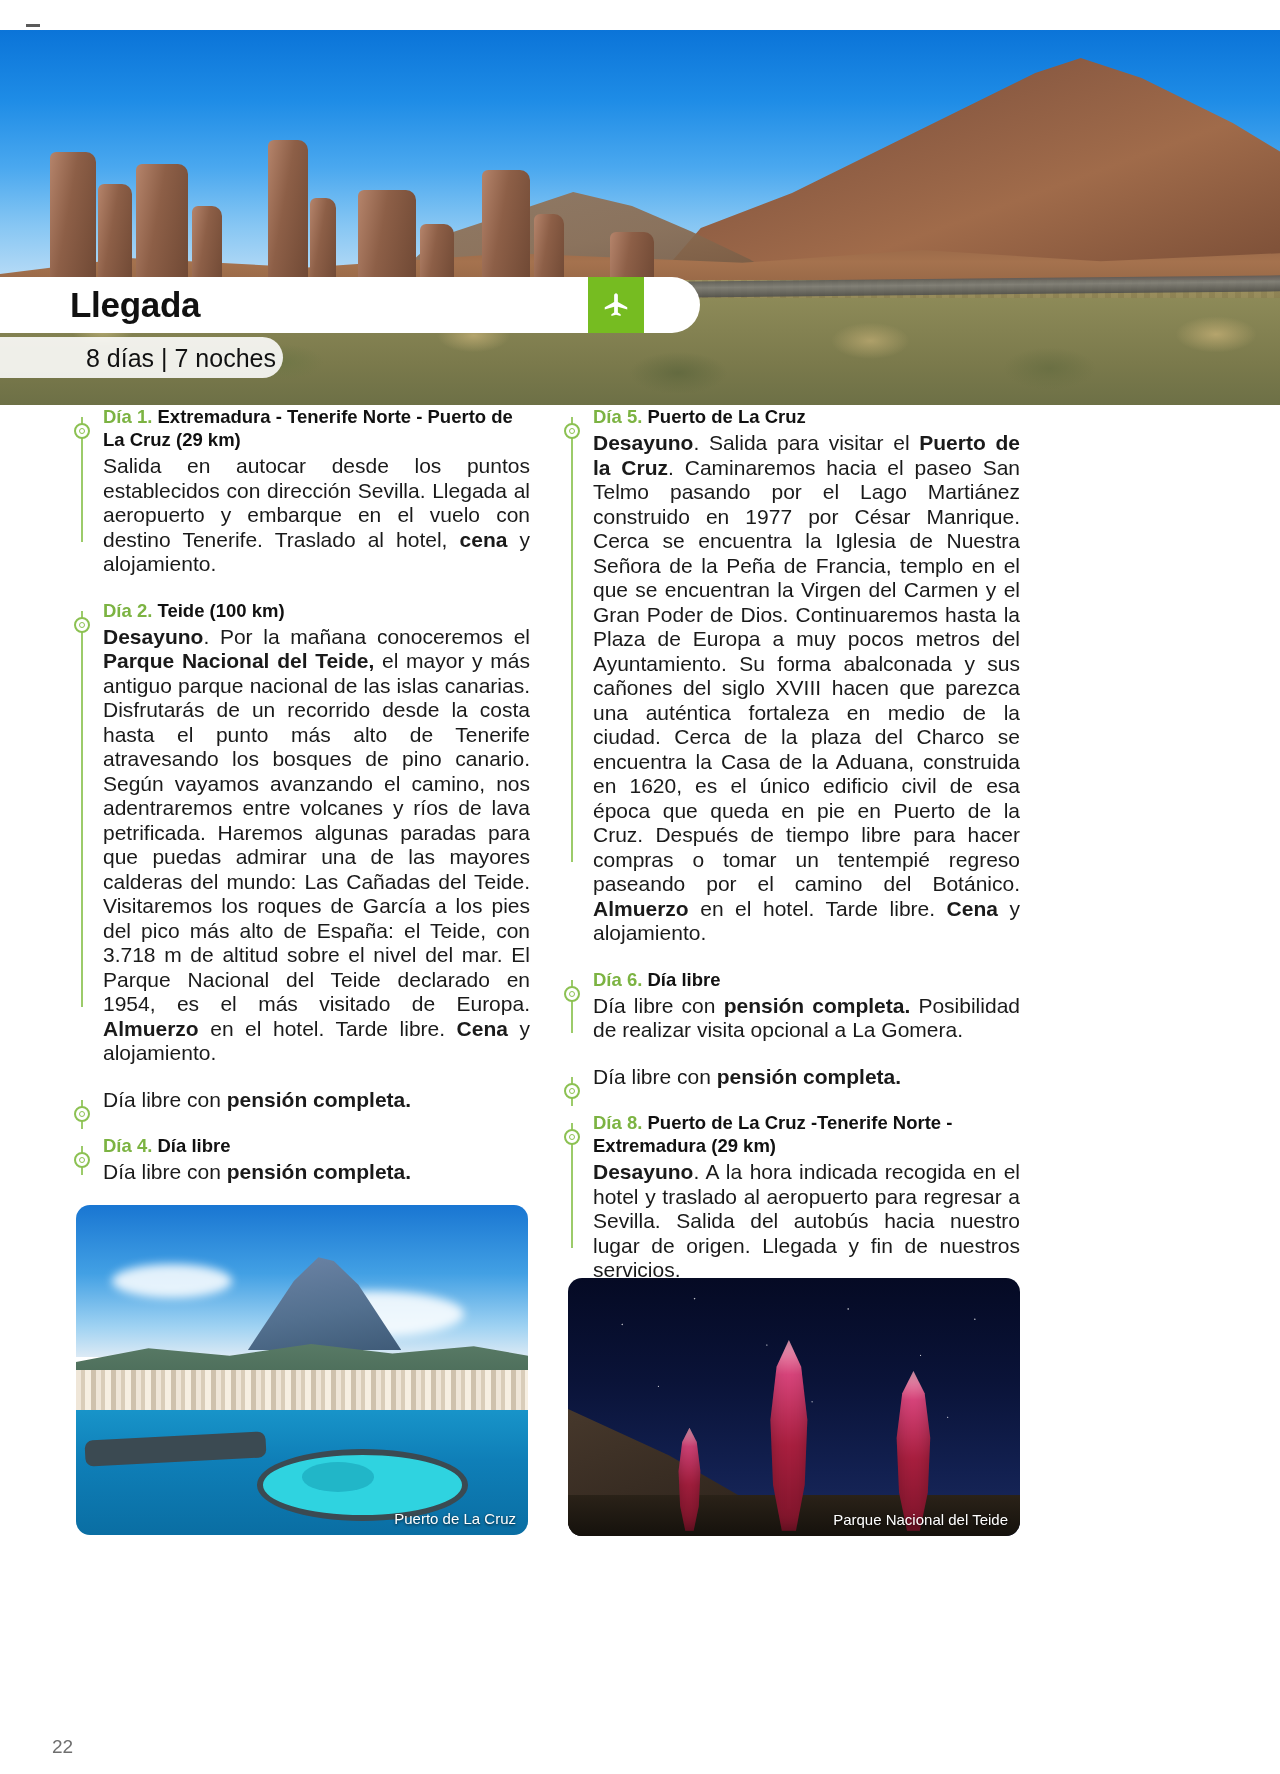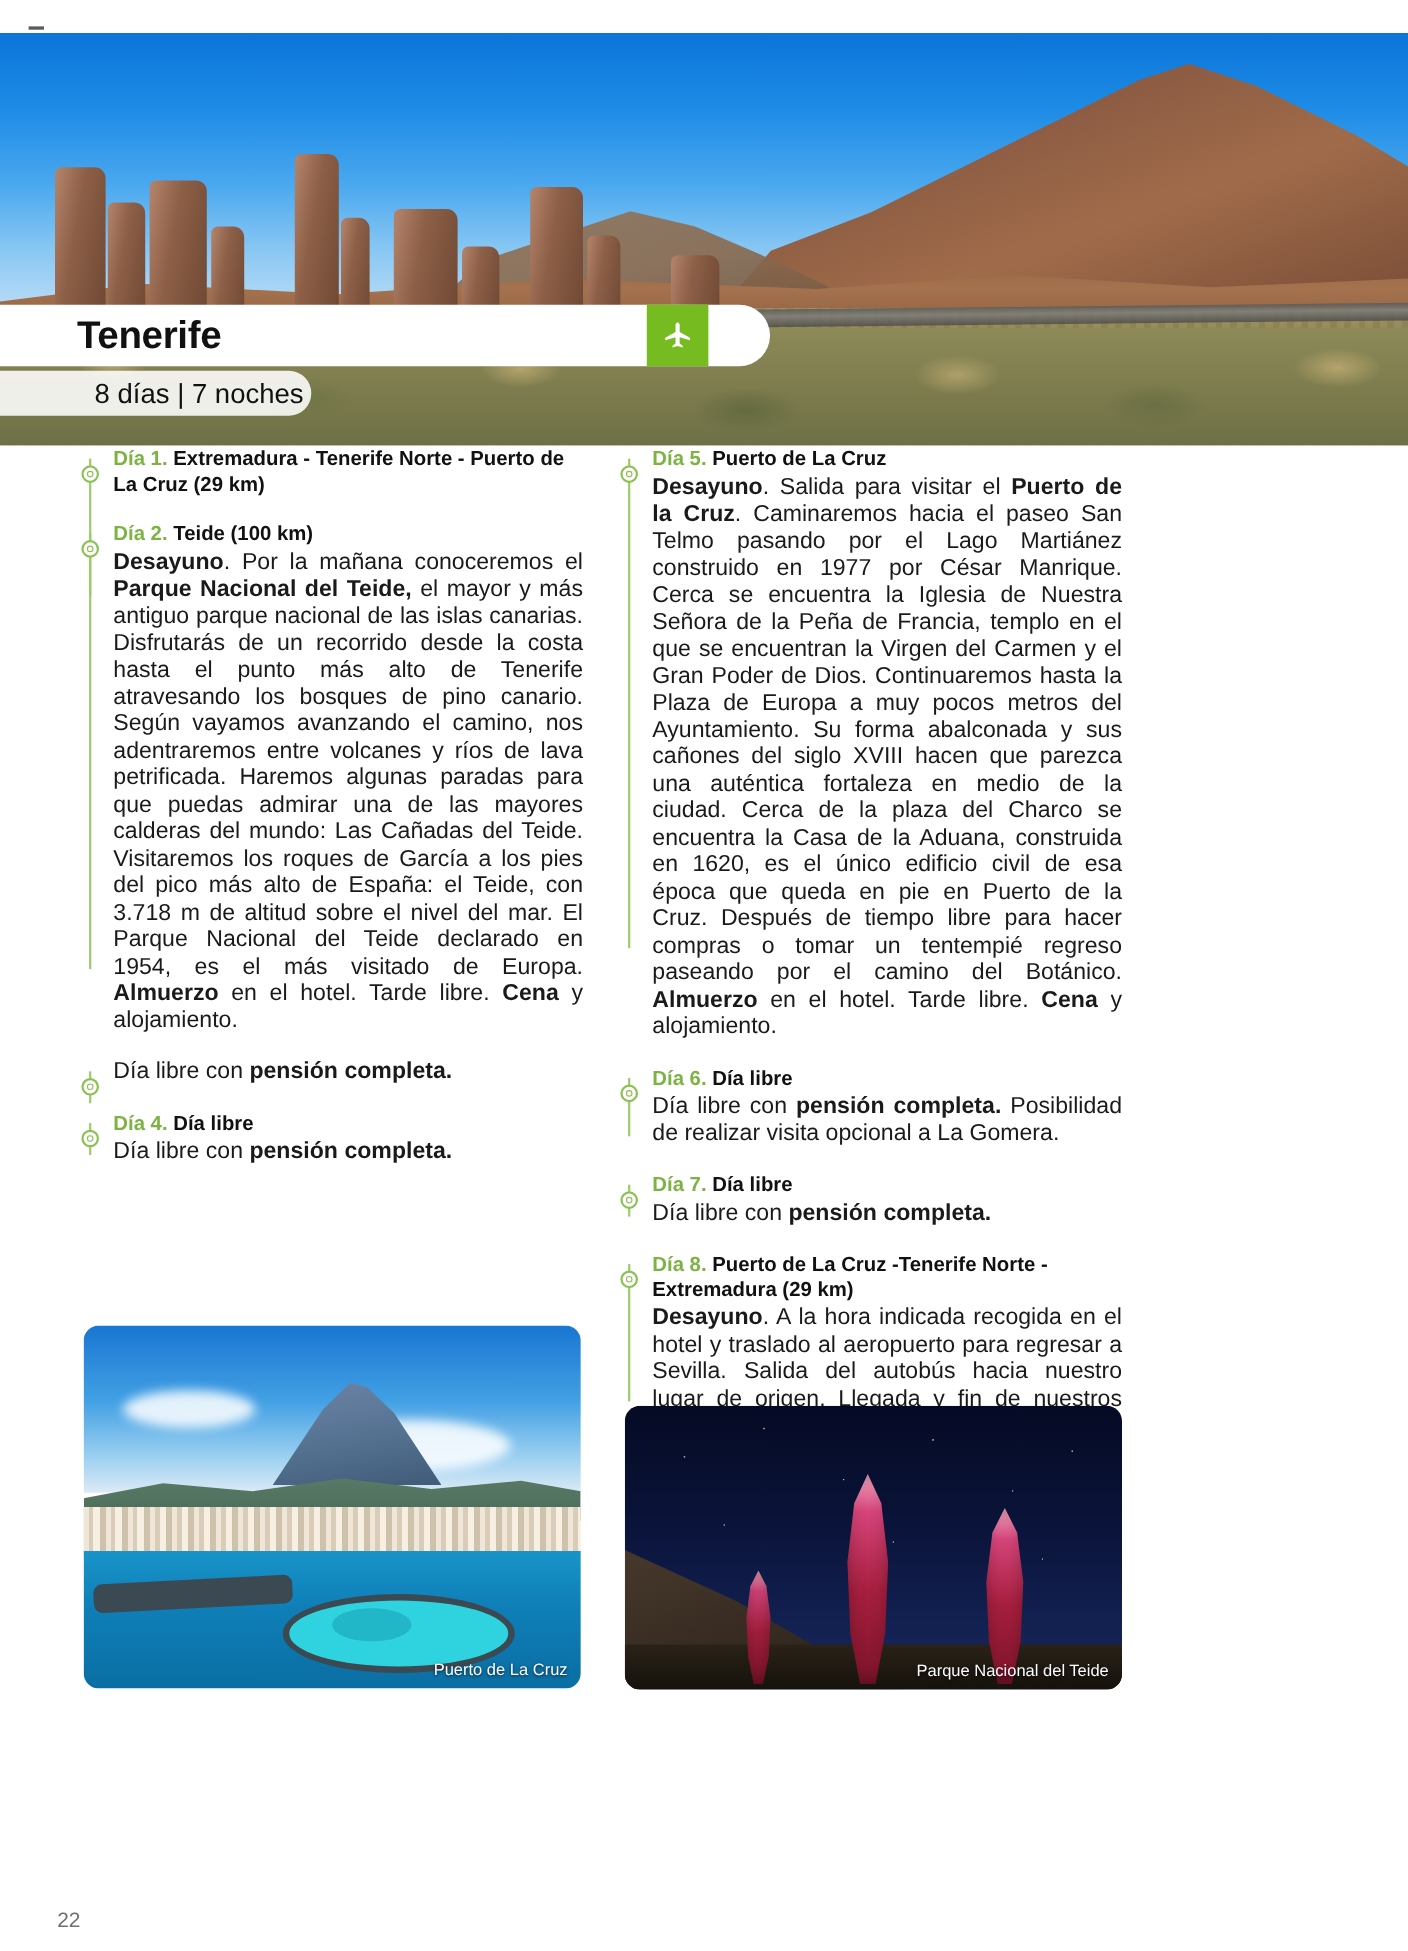--- a/index.html
+++ b/index.html
@@ -282,37 +282,38 @@
     <div class="rk" style="left:472px; width:48px;  height:132px;"></div>
     <div class="rk" style="left:524px; width:30px;  height:88px;"></div>
     <div class="rk" style="left:600px; width:44px;  height:70px;"></div>
   </div>
   <div class="hero-ground"></div>
   <div class="hero-road"></div>
   <div class="hero-brush"></div>
 </div>
 
 <div class="title-plate"></div>
-<div class="title-text">Tenerife</div>
+<div class="title-text">Llegada</div>
 
 <div class="plane-badge">
   <svg viewBox="0 0 24 24" aria-hidden="true">
     <path fill="#ffffff" d="M21 15.5v-1.8l-7.5-4.2V4.2c0-.9-.7-1.7-1.5-1.7s-1.5.8-1.5 1.7v5.3L3 13.7v1.8l7.5-2.2v4.6l-2.2 1.5v1.3l3.7-1 3.7 1v-1.3l-2.2-1.5v-4.6L21 15.5z"></path>
   </svg>
 </div>
 
 <div class="sub-plate"></div>
 <div class="sub-text">8 días | 7 noches</div>
 
 <div class="content">
   <div class="col col-left" id="col-left">
       <div class="day">
         <div class="day-rail" style="height: 125px;"></div>
         <div class="day-marker"></div>
         <div class="day-head"><span class="day-num">Día 1.</span><span> Extremadura - Tenerife Norte - Puerto de La Cruz (29 km)</span></div>
+        <p class="day-body">Salida en autocar desde los puntos establecidos con dirección Sevilla. Llegada al aeropuerto y embarque en el vuelo con destino Tenerife. Traslado al hotel, <b>cena</b> y alojamiento.</p>
       </div>
       <div class="day">
         <div class="day-rail" style="height: 396px;"></div>
         <div class="day-marker"></div>
         <div class="day-head"><span class="day-num">Día 2.</span><span> Teide (100 km)</span></div>
         <p class="day-body"><b>Desayuno</b>. Por la mañana conoceremos el <b>Parque Nacional del Teide,</b> el mayor y más antiguo parque nacional de las islas canarias. Disfrutarás de un recorrido desde la costa hasta el punto más alto de Tenerife atravesando los bosques de pino canario. Según vayamos avanzando el camino, nos adentraremos entre volcanes y ríos de lava petrificada. Haremos algunas paradas para que puedas admirar una de las mayores calderas del mundo: Las Cañadas del Teide. Visitaremos los roques de García a los pies del pico más alto de España: el Teide, con 3.718 m de altitud sobre el nivel del mar. El Parque Nacional del Teide declarado en 1954, es el más visitado de Europa. <b>Almuerzo</b> en el hotel. Tarde libre. <b>Cena</b> y alojamiento.</p>
       </div>
       <div class="day">
         <div class="day-rail" style="height: 29px;"></div>
         <div class="day-marker"></div>
@@ -334,21 +335,20 @@
       </div>
       <div class="day">
         <div class="day-rail" style="height: 53px;"></div>
         <div class="day-marker"></div>
         <div class="day-head"><span class="day-num">Día 6.</span><span> Día libre</span></div>
         <p class="day-body">Día libre con <b>pensión completa.</b> Posibilidad de realizar visita opcional a La Gomera.</p>
       </div>
       <div class="day">
         <div class="day-rail" style="height: 29px;"></div>
         <div class="day-marker"></div>
-        <div class="day-head"><span class="day-num">Día 7.</span><span> Día libre</span></div>
         <p class="day-body">Día libre con <b>pensión completa.</b></p>
       </div>
       <div class="day">
         <div class="day-rail" style="height: 125px;"></div>
         <div class="day-marker"></div>
         <div class="day-head"><span class="day-num">Día 8.</span><span> Puerto de La Cruz -Tenerife Norte - Extremadura (29 km)</span></div>
         <p class="day-body"><b>Desayuno</b>. A la hora indicada recogida en el hotel y traslado al aeropuerto para regresar a Sevilla. Salida del autobús hacia nuestro lugar de origen. Llegada y fin de nuestros servicios.</p>
       </div>
     </div>
 </div>

